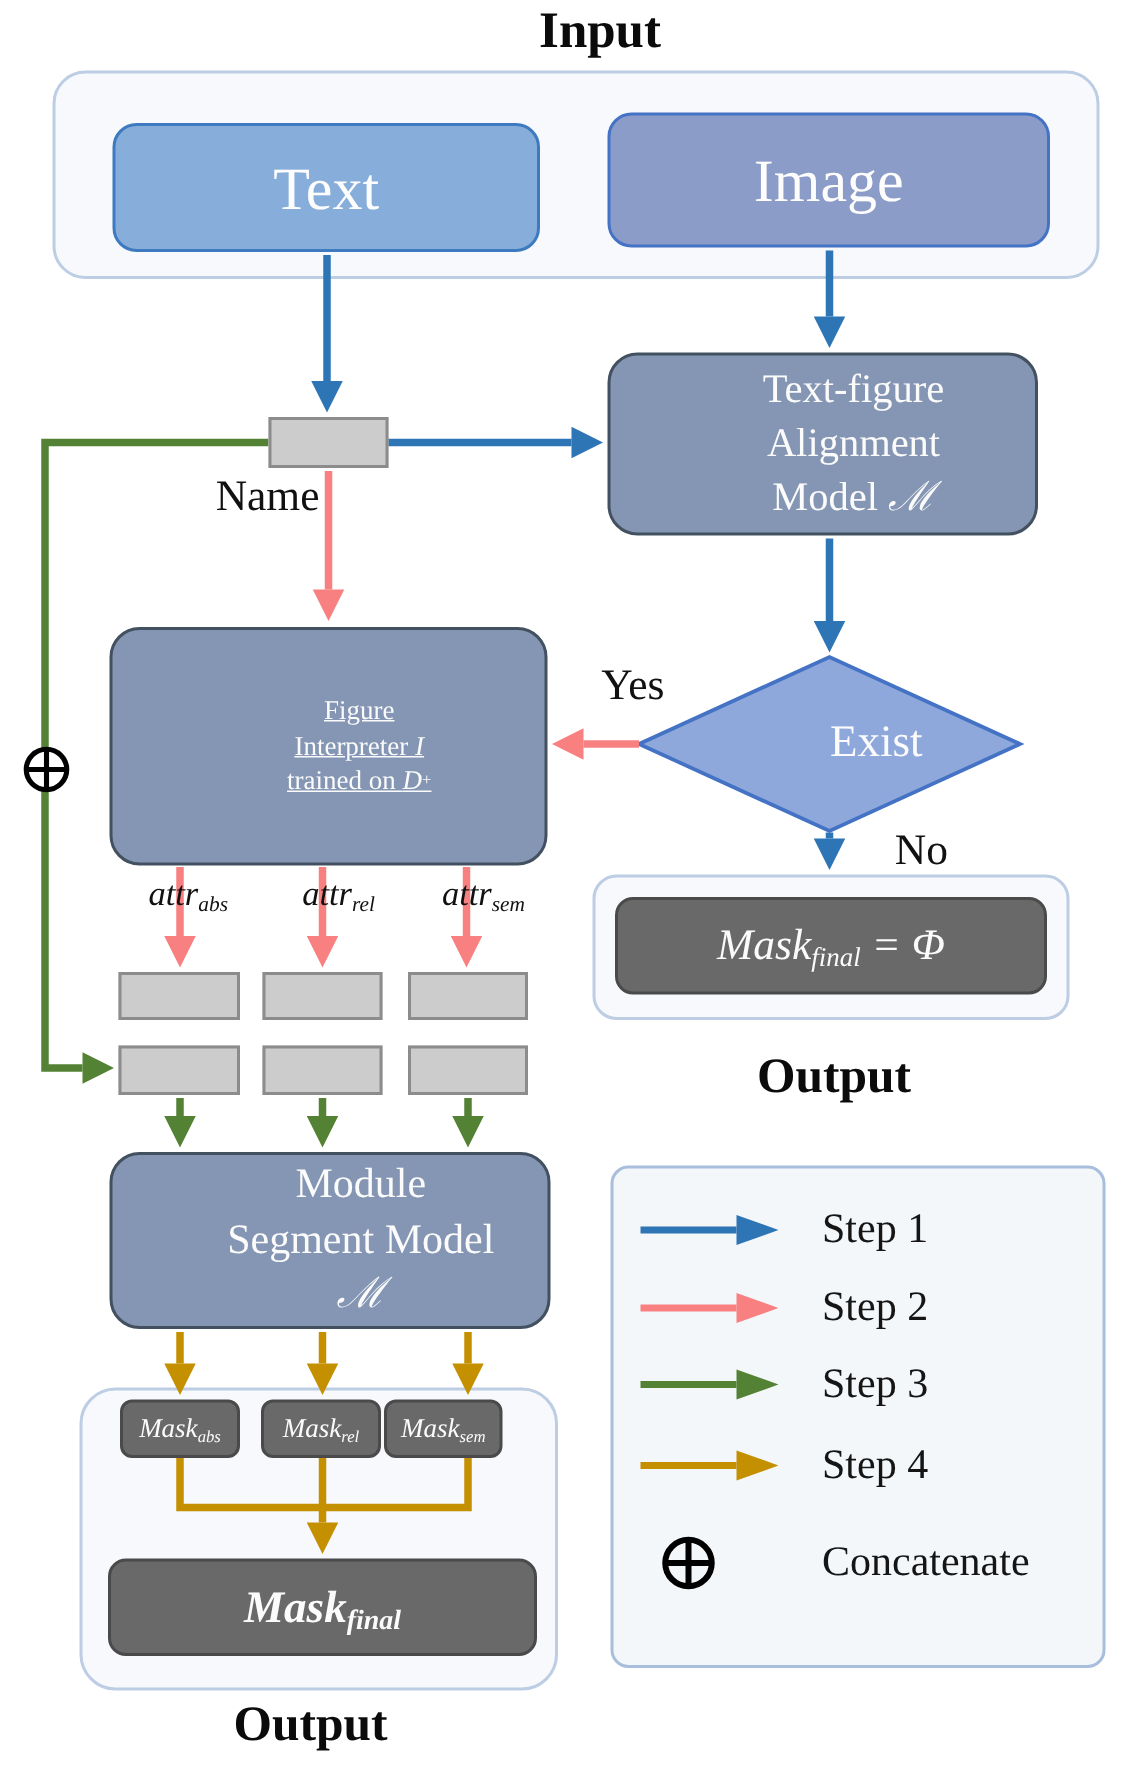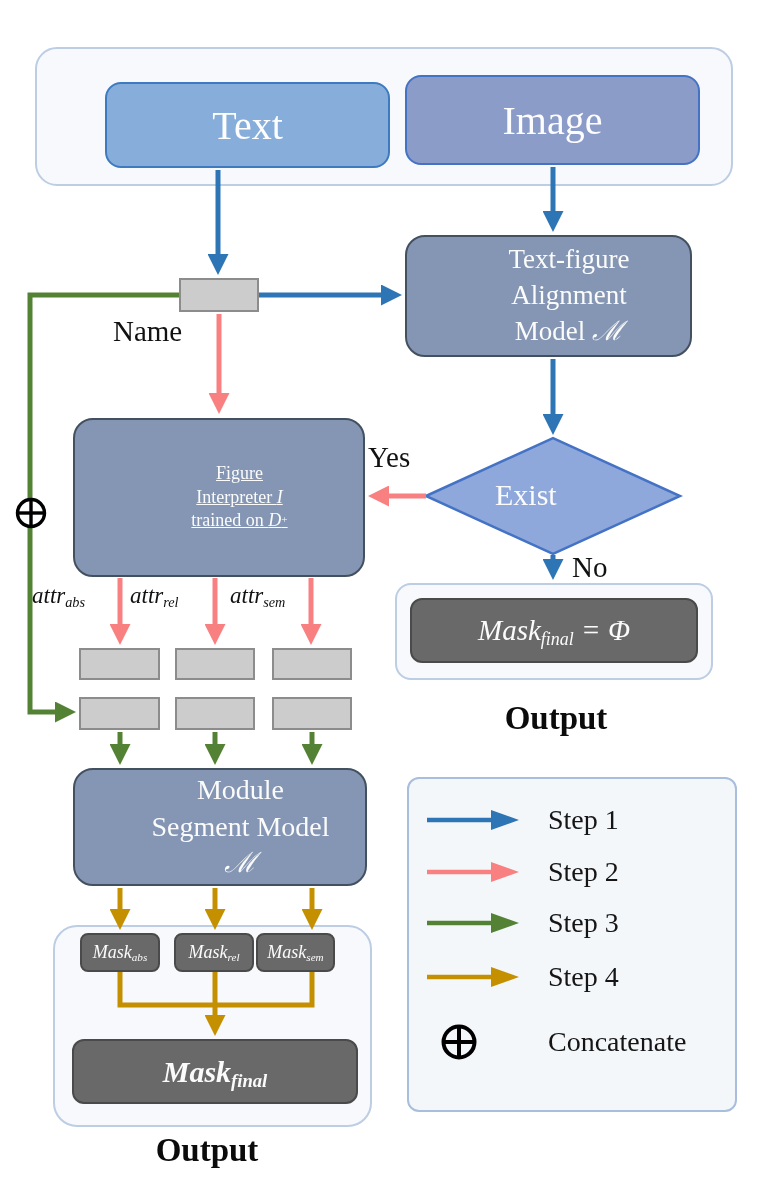--- a/index.html
+++ b/index.html
@@ -3,25 +3,25 @@
 <meta charset="utf-8">
 <style>
   html,body{margin:0;padding:0;background:#fff;}
   .canvas{position:relative;width:761px;height:1188px;background:#ffffff;overflow:hidden;
           font-family:"Liberation Serif","DejaVu Serif",serif;}
   .abs{position:absolute;}
   .ctr{position:absolute;background:#F7F9FC;border:2px solid #BCCDE4;box-sizing:border-box;}
   .node{position:absolute;display:flex;align-items:center;justify-content:center;
         box-sizing:border-box;text-align:center;}
   .slate{background:#8496B3;border:2px solid #435060;border-radius:20px;color:#FBFBFB;padding-left:41px;}
-  .bluebox{background:#87AEDA;border:2px solid #3D7ABF;border-radius:16px;color:#FDFDFD;margin-left:30px;}
+  .bluebox{background:#87AEDA;border:2px solid #3D7ABF;border-radius:16px;color:#FDFDFD;}
   .imgbox{background:#8C9CC9;border:2px solid #4472C4;border-radius:16px;color:#FDFDFD;}
   .graybox{background:#CCCCCC;border:2px solid #8C8C8C;}
   .darkbox{background:#696969;border:2px solid #4A4A4A;border-radius:10px;color:#FBFBFB;font-style:italic;}
-  .lbl{position:absolute;color:#111;text-align:left;}
+  .lbl{position:absolute;color:#111;text-align:right;}
   .title{position:absolute;font-weight:bold;color:#0b0b0b;text-align:center;}
   .it{font-style:italic;}
   sub{font-size:.62em;position:relative;top:.28em;vertical-align:baseline;line-height:0;}
   sup{font-size:.62em;position:relative;top:-.35em;vertical-align:baseline;line-height:0;}
   svg.layer{position:absolute;left:0;top:0;pointer-events:none;}
   .legend-row{position:absolute;left:0;width:330px;height:40px;}
   .legend-label{position:absolute;left:141px;top:50%;transform:translateY(-50%);
                 font-size:28px;color:#151515;white-space:nowrap;}
   .legend-arrow{position:absolute;left:18px;top:50%;transform:translateY(-50%);}
   .c-blue{stroke:#2E75B6;} .f-blue{fill:#2E75B6;}
@@ -80,20 +80,21 @@
     <path class="c-gold" d="M120,972 L120,1005 L312,1005 L312,972" fill="none" stroke-width="5"></path>
     <line class="c-gold" x1="215" y1="972" x2="215" y2="1015" stroke-width="5" marker-end="url(#ah-y)"></line>
 
     <g>
       <circle cx="31" cy="513" r="13.5" fill="#ffffff" stroke="#000000" stroke-width="3.4"></circle>
       <line x1="31" y1="499.5" x2="31" y2="526.5" stroke="#000000" stroke-width="3.4"></line>
       <line x1="17.5" y1="513" x2="44.5" y2="513" stroke="#000000" stroke-width="3.4"></line>
     </g>
   </svg>
 
+  <div class="title" style="left:300px;top:2px;width:200px;font-size:34px;">Input</div>
   <div class="title" style="left:456px;top:700px;width:200px;font-size:33px;">Output</div>
   <div class="title" style="left:107px;top:1132px;width:200px;font-size:33px;">Output</div>
 
   <div class="node bluebox" style="left:75px;top:82px;width:285px;height:86px;font-size:40px;">
     <span>Text</span>
   </div>
   <div class="node imgbox" style="left:405px;top:75px;width:295px;height:90px;font-size:40px;">
     <span>Image</span>
   </div>
 

